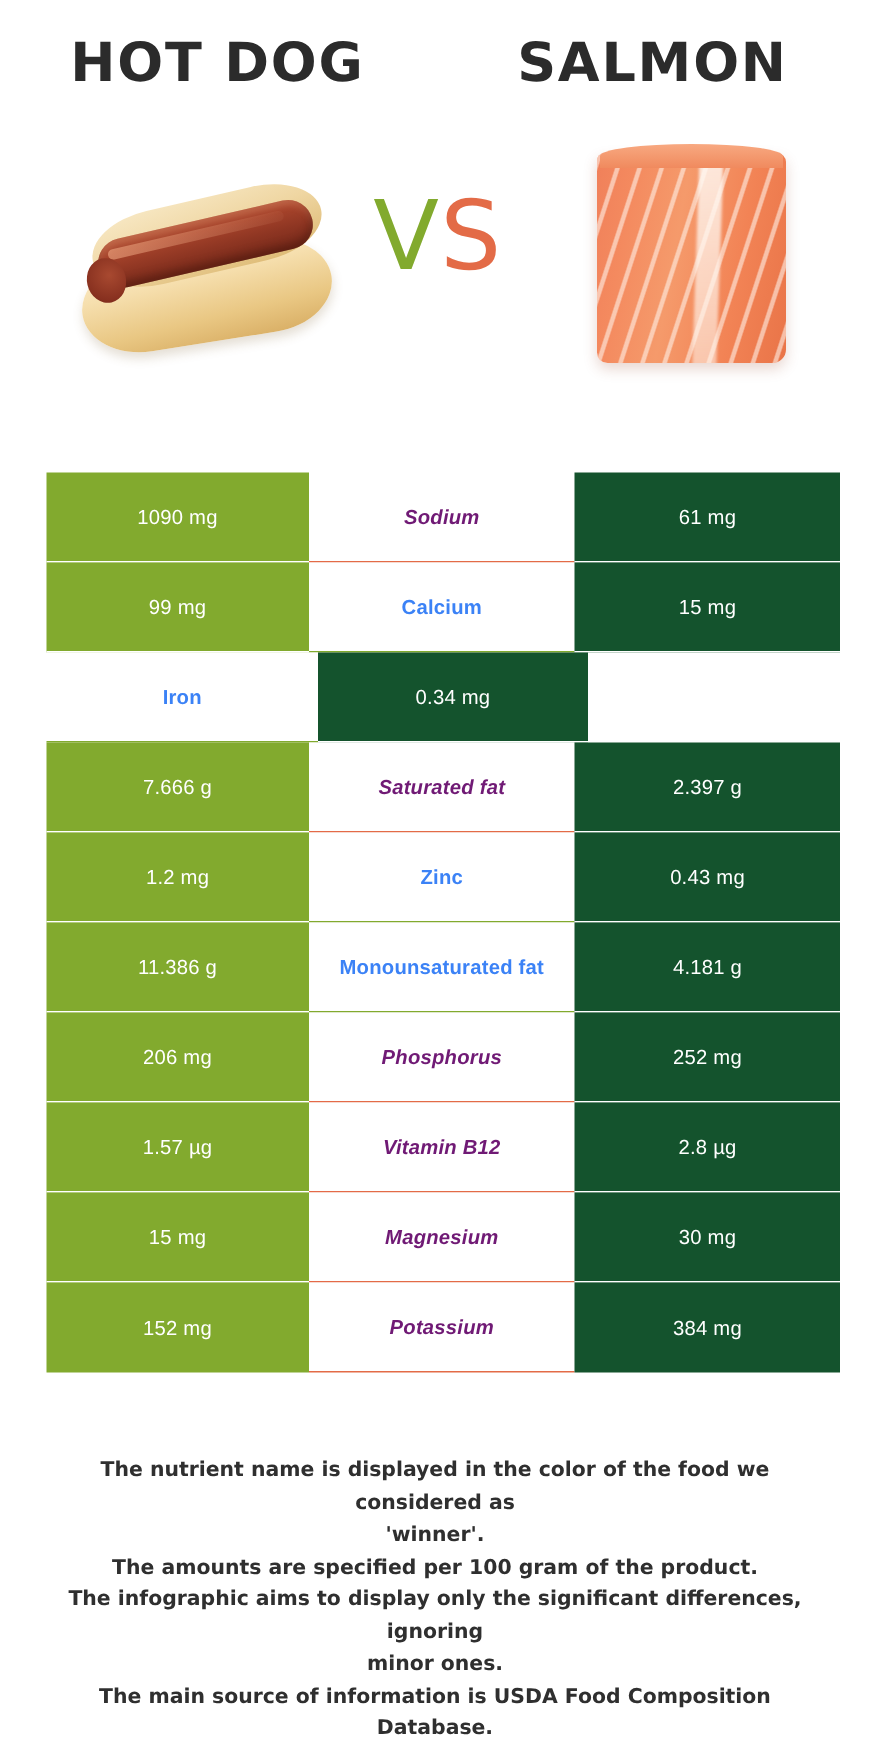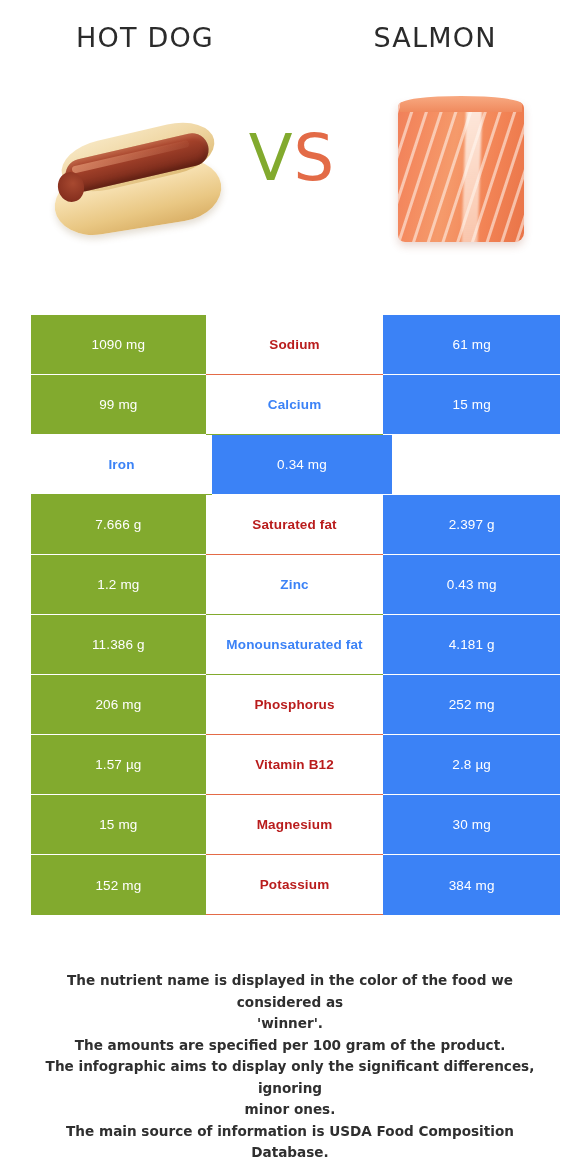--- a/index.html
+++ b/index.html
@@ -23,22 +23,22 @@
   .titles {
     position: absolute;
     top: 22px;
     left: 0;
     width: 580px;
     height: 42px;
   }
   .food-title {
     position: absolute;
     top: 0;
-    font-size: 27px;
-    font-weight: 400;
+    font-size: 36px;
+    font-weight: 700;
     letter-spacing: 1.2px;
     color: #2b2b2b;
     text-transform: uppercase;
     white-space: nowrap;
     font-family: "DejaVu Sans", sans-serif;
   }
   .food-title.left  { left: 0;   width: 290px; text-align: center; }
   .food-title.right { left: 290px; width: 290px; text-align: center; }
 
   
@@ -190,29 +190,29 @@
     border-bottom: 1px solid #ffffff;
   }
   .cell.mid {
     width: 181px;
     background: #ffffff;
     font-weight: bold;
     font-size: 13.5px;
   }
   .cell.right {
     width: 180px;
-    background: #3b82f6;
+    background: #14532d;
     color: #ffffff;
     border-bottom: 1px solid #ffffff;
   }
   .row:last-child .cell.left,
   .row:last-child .cell.right { border-bottom: none; }
 
   .cell.mid.win-green { color: #3b82f6; border-bottom: 1px solid #82AA2E; }
-  .cell.mid.win-orange { color: #b91c1c; border-bottom: 1px solid #E36B47; }
+  .cell.mid.win-orange { color: #701a75; border-bottom: 1px solid #E36B47; font-style: italic; }
 
   
   .footer {
     position: absolute;
     left: 28px;
     top: 970px;
     width: 524px;
     text-align: center;
     font-size: 13.6px;
     line-height: 21.5px;

